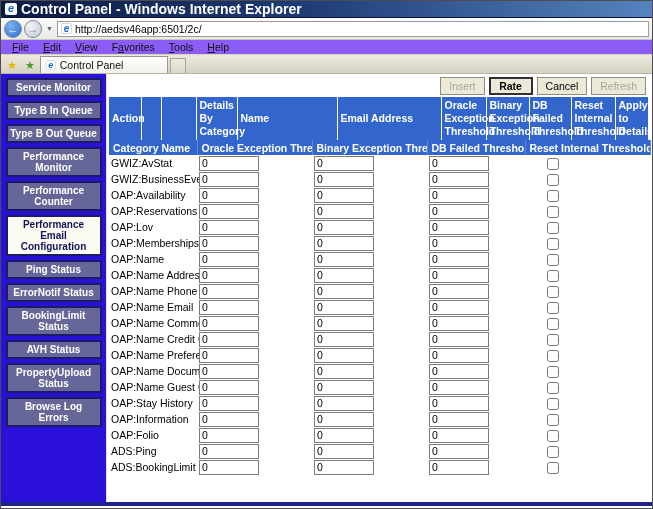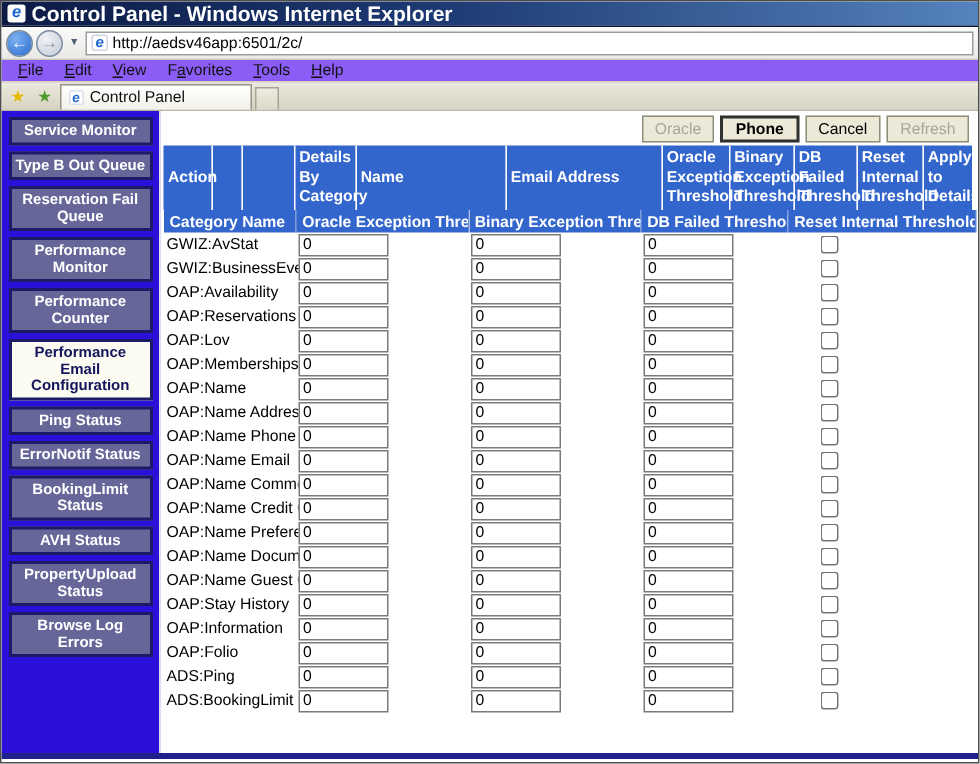--- a/index.html
+++ b/index.html
@@ -155,38 +155,38 @@
       <span class="ie-ico">e</span>
       <span>Control Panel</span>
     </span>
     <span class="tab-stub"></span>
   </div>
 
   <div class="content">
 
     <div class="sidebar">
         <button class="sb-btn">Service Monitor</button>
+        <button class="sb-btn">Type B In Queue</button>
         <button class="sb-btn">Type B Out Queue</button>
-        <button class="sb-btn">Reservation Fail Queue</button>
         <button class="sb-btn">Performance Monitor</button>
         <button class="sb-btn">Performance Counter</button>
         <button class="sb-btn active">Performance Email Configuration</button>
         <button class="sb-btn">Ping Status</button>
         <button class="sb-btn">ErrorNotif Status</button>
         <button class="sb-btn">BookingLimit Status</button>
         <button class="sb-btn">AVH Status</button>
         <button class="sb-btn">PropertyUpload Status</button>
         <button class="sb-btn">Browse Log Errors</button>
       </div>
 
     <div class="main">
 
       <div class="toolbar">
-          <button class="tb-btn" disabled="">Oracle</button>
-          <button class="tb-btn default">Phone</button>
+          <button class="tb-btn" disabled="">Insert</button>
+          <button class="tb-btn default">Rate</button>
           <button class="tb-btn">Cancel</button>
           <button class="tb-btn" disabled="">Refresh</button>
         </div>
 
       <table class="t1">
         <colgroup>
           <col style="width:32px">
             <col style="width:20px">
             <col style="width:35px">
           <col style="width:41px">

